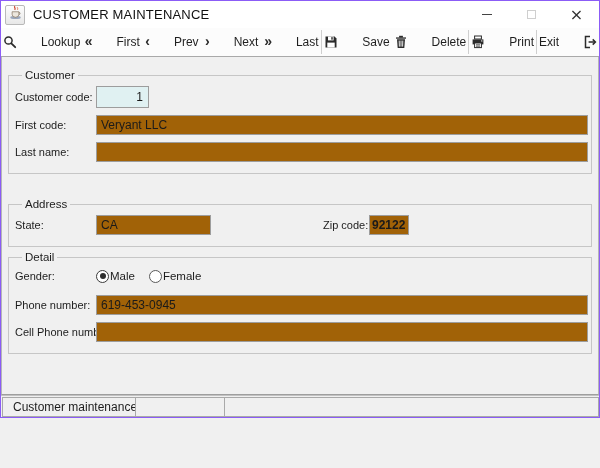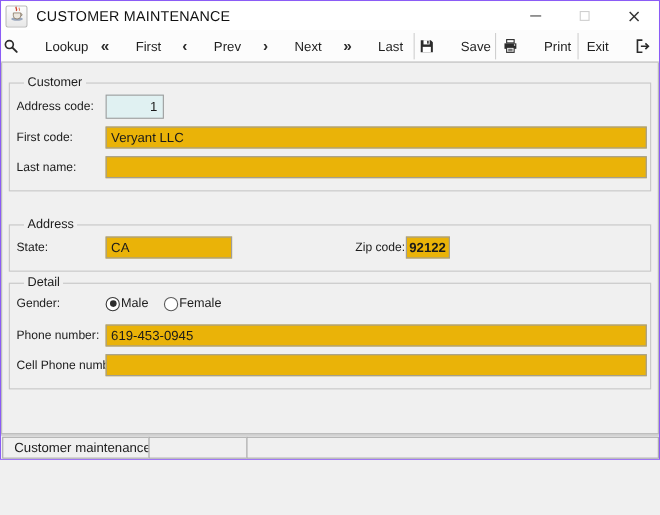--- a/index.html
+++ b/index.html
@@ -77,21 +77,21 @@
   .fs-customer { margin-top: 12px; }
   .fs-address  { margin-top: 24px; }
   .fs-detail   { margin-top: 4px; }
   .row { display: flex; align-items: center; margin-bottom: 7px; }
   .row:last-child { margin-bottom: 0; }
   .flabel {
     width: 81px; flex: 0 0 81px; font-size: 11px; color: #1c1c1c;
     white-space: nowrap; overflow: hidden;
   }
   .tf {
-    height: 20px; border: 1px solid #9d9d9d; background: #eab308;
+    height: 20px; border: 1px solid #9d9d9d; background: #a16207;
     font-family: inherit; font-size: 12px; color: #1a1a1a;
     padding: 0 4px; border-radius: 0; outline: none;
   }
   .tf-flex { flex: 1 1 auto; }
   .tf-code {
     width: 53px; flex: 0 0 53px; height: 22px;
     background: #e0f1f2; text-align: right; padding-right: 5px;
   }
   .tf-street { width: 220px; flex: 0 0 220px; }
   .tf-state  { width: 115px; flex: 0 0 115px; }
@@ -186,20 +186,31 @@
     <div class="tb-sep"></div>
     <button class="tb-btn">
       <svg class="tb-icon" width="14" height="14" viewBox="0 0 14 14">
         <path d="M1.5 1.5 H10.6 L12.5 3.4 V12.5 H1.5 Z" fill="#2b2b2b"></path>
         <rect x="4" y="1.5" width="5.6" height="3.9" fill="#fff"></rect>
         <rect x="7.3" y="2.1" width="1.4" height="2.6" fill="#2b2b2b"></rect>
         <rect x="3.3" y="7.6" width="7.4" height="4.9" fill="#fff"></rect>
       </svg>
       <span>Save</span>
     </button>
+    <button class="tb-btn">
+      <svg class="tb-icon" width="14" height="14" viewBox="0 0 14 14">
+        <rect x="5.1" y="0.8" width="3.8" height="1.8" fill="#2b2b2b"></rect>
+        <rect x="2" y="2.4" width="10" height="1.3" fill="#2b2b2b"></rect>
+        <path d="M3 4.2 H11 L10.3 13 H3.7 Z" fill="#2b2b2b"></path>
+        <line x1="5.2" y1="5.6" x2="5.4" y2="11.6" stroke="#fff" stroke-width="0.9"></line>
+        <line x1="7" y1="5.6" x2="7" y2="11.6" stroke="#fff" stroke-width="0.9"></line>
+        <line x1="8.8" y1="5.6" x2="8.6" y2="11.6" stroke="#fff" stroke-width="0.9"></line>
+      </svg>
+      <span>Delete</span>
+    </button>
     <div class="tb-sep"></div>
     <button class="tb-btn">
       <svg class="tb-icon" width="14" height="14" viewBox="0 0 14 14">
         <rect x="3.6" y="1" width="6.8" height="3" fill="#fff" stroke="#2b2b2b" stroke-width="1"></rect>
         <rect x="1.6" y="4.4" width="10.8" height="5" fill="#2b2b2b"></rect>
         <circle cx="10.8" cy="5.9" r="0.7" fill="#fff"></circle>
         <rect x="3.6" y="8" width="6.8" height="4.6" fill="#fff" stroke="#2b2b2b" stroke-width="1"></rect>
         <line x1="5" y1="9.8" x2="9" y2="9.8" stroke="#2b2b2b" stroke-width="0.8"></line>
         <line x1="5" y1="11.2" x2="9" y2="11.2" stroke="#2b2b2b" stroke-width="0.8"></line>
       </svg>
@@ -214,21 +225,21 @@
         <path d="M9.7 4.4 L12.4 7 L9.7 9.6" fill="none" stroke="#2b2b2b" stroke-width="1.5"></path>
       </svg>
     </button>
   </div>
 
   <div class="content">
 
     <fieldset class="fs-customer">
       <legend>Customer</legend>
       <div class="row">
-        <span class="flabel">Address code:</span>
+        <span class="flabel">Customer code:</span>
         <input class="tf tf-code" value="1" style="">
       </div>
       <div class="row">
         <span class="flabel">First code:</span>
         <input class="tf tf-flex" value="Veryant LLC" style="">
       </div>
       <div class="row">
         <span class="flabel">Last name:</span>
         <input class="tf tf-flex" value="" style="">
       </div>

